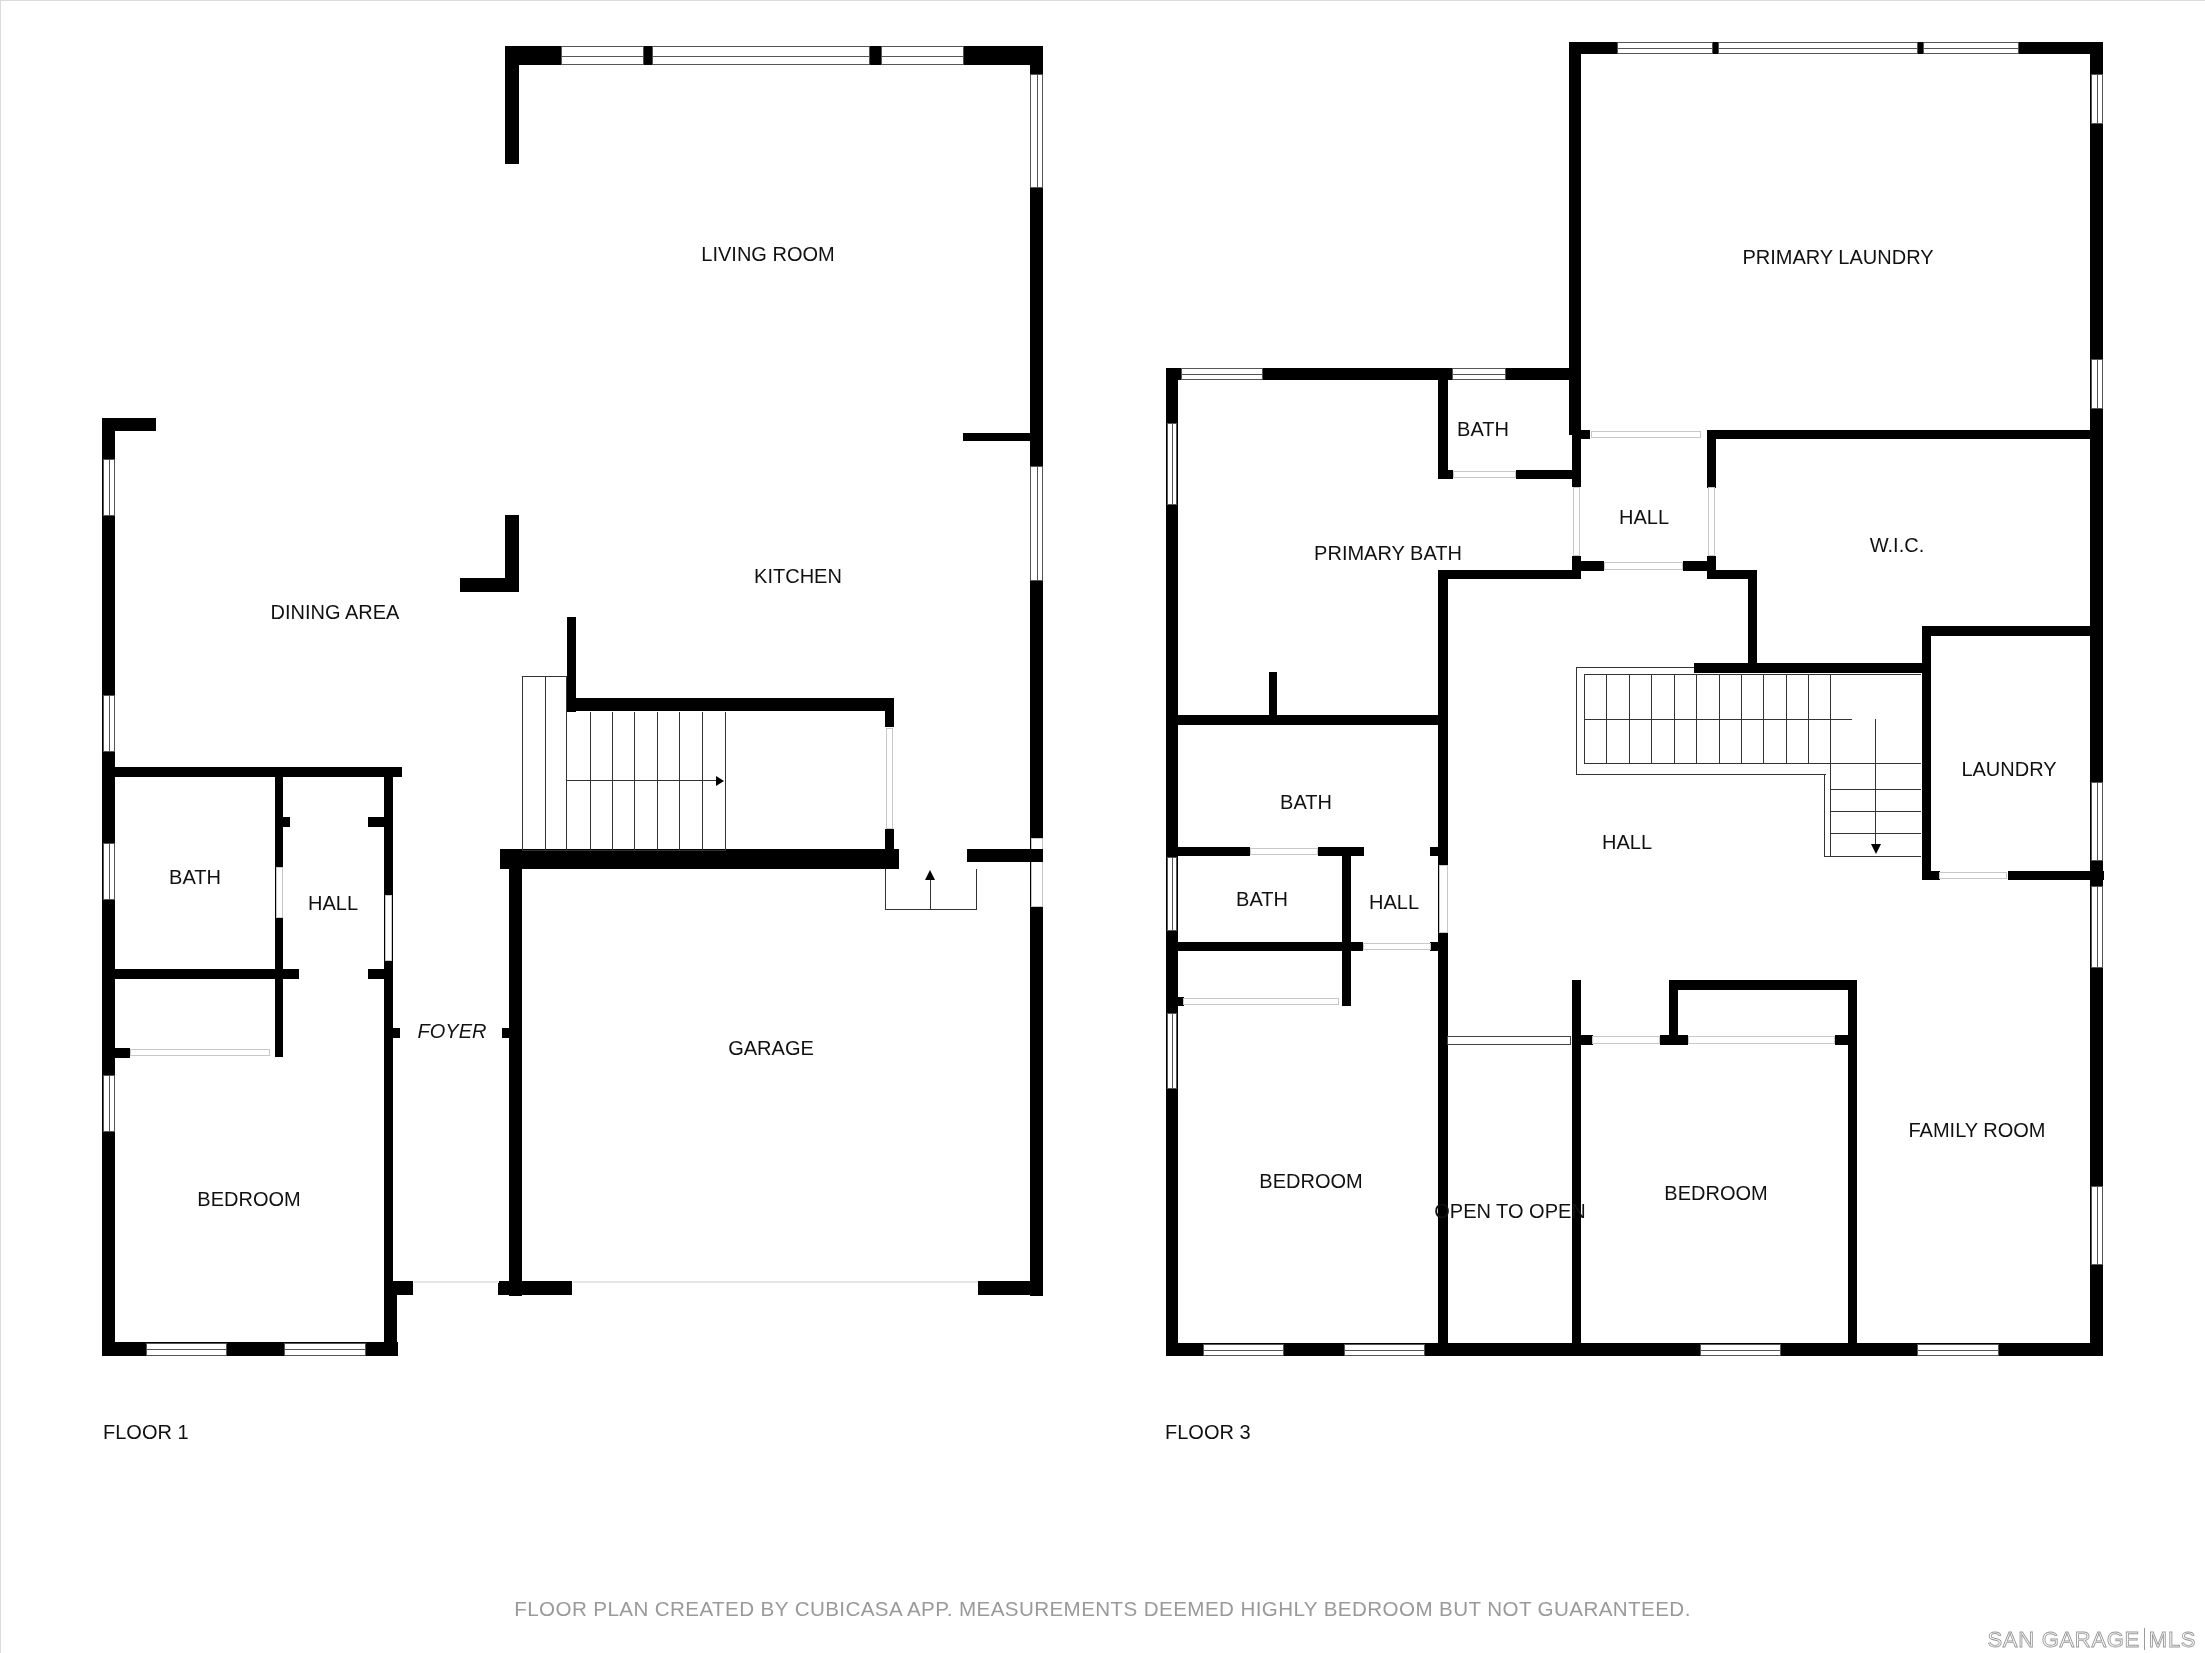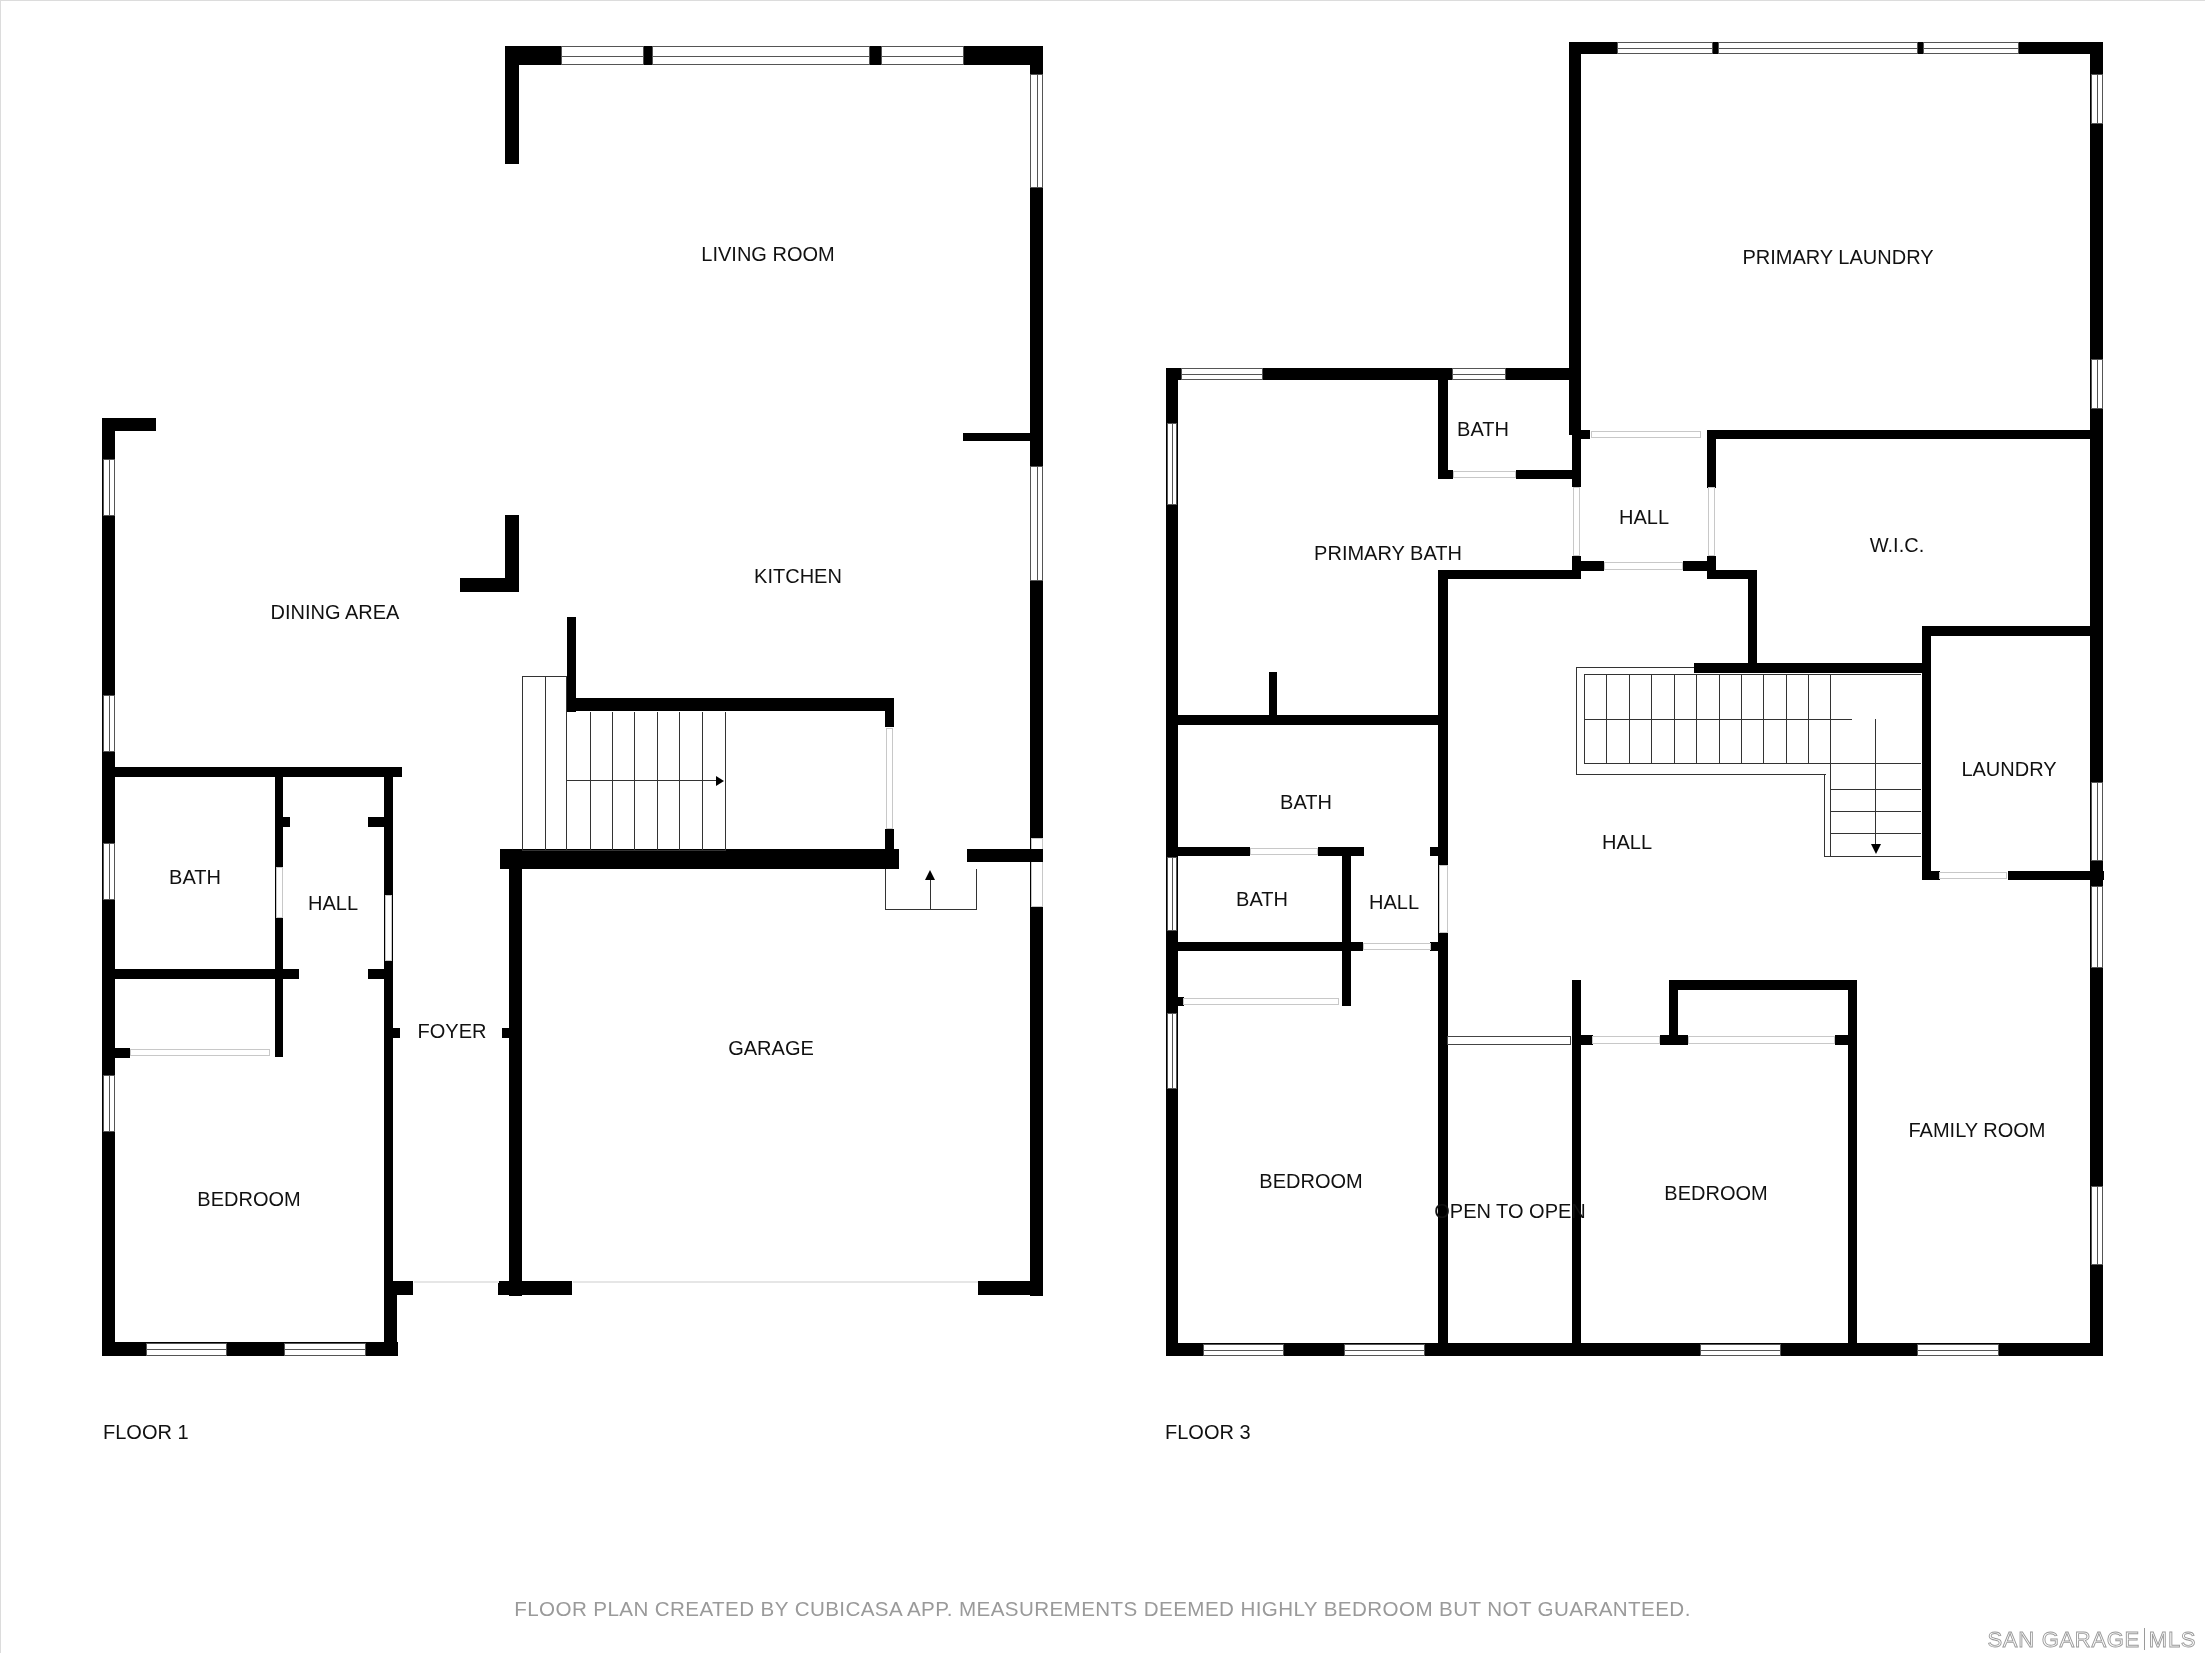--- a/index.html
+++ b/index.html
@@ -108,21 +108,21 @@
   <div class="w" style="left:498px;top:1281px;width:74px;height:14px;"></div>
   <div class="w" style="left:978px;top:1281px;width:65px;height:14px;"></div>
   <div class="door" style="left:573px;top:1281px;width:405px;height:1.5px;border:none;background:#e6e6e6;"></div>
   <div class="door" style="left:414px;top:1281px;width:85px;height:1.5px;border:none;background:#e6e6e6;"></div>
 
   <div class="label" style="left:768px;top:254px;">LIVING ROOM</div>
   <div class="label" style="left:798px;top:576px;">KITCHEN</div>
   <div class="label" style="left:335px;top:612px;">DINING AREA</div>
   <div class="label" style="left:195px;top:877px;">BATH</div>
   <div class="label" style="left:333px;top:903px;">HALL</div>
-  <div class="label" style="left:452px;top:1031px;">FOYER</div>
+  <div class="label" style="left:452px;top:1031px;font-style:italic;">FOYER</div>
   <div class="label" style="left:771px;top:1048px;">GARAGE</div>
   <div class="label" style="left:249px;top:1199px;">BEDROOM</div>
   <div class="floor-label" style="left:103px;top:1421px;">FLOOR 1</div>
 </div>
 
 <div class="plan">
 
   <div class="w" style="left:1569px;top:42px;width:534px;height:11.8px;"></div>
   <div class="win h" style="left:1617px;top:42px;width:96px;height:11.8px;"></div>
   <div class="win h" style="left:1718px;top:42px;width:200px;height:11.8px;"></div>

